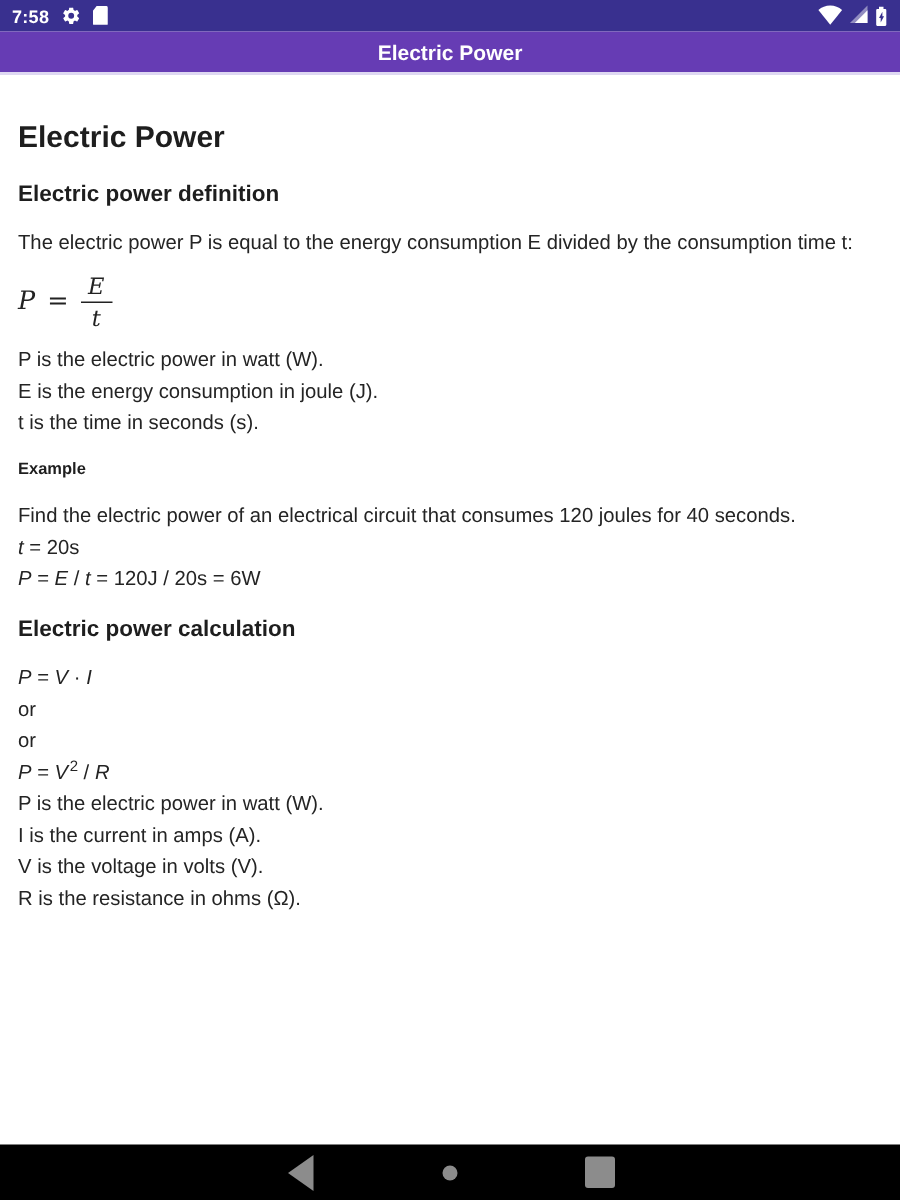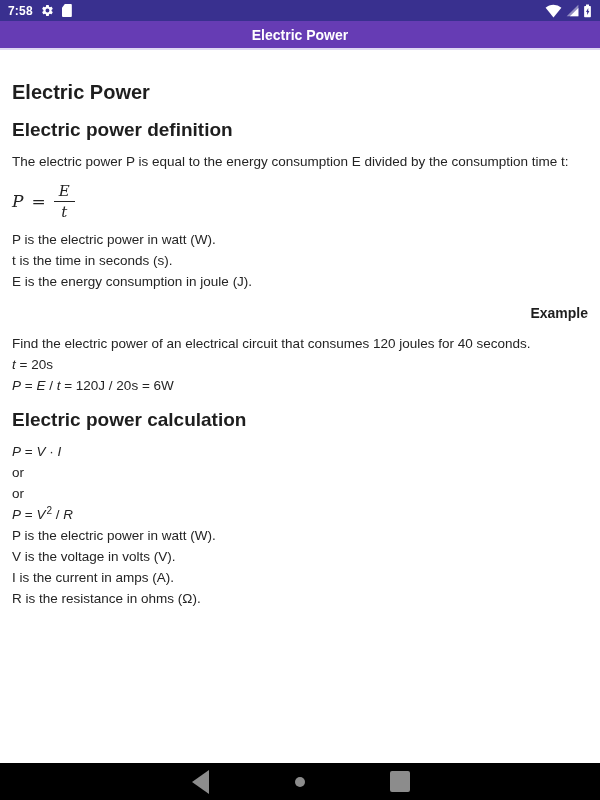--- a/index.html
+++ b/index.html
@@ -14,21 +14,21 @@
   }
 
   
   .status-bar {
     position: absolute; top: 0; left: 0; right: 0; height: 21px;
     background: var(--status-bar-bg, #39308F);
     display: flex; align-items: center; justify-content: space-between;
     padding: 0 8px;
     color: var(--status-icon, #fff);
   }
-  .sb-group { display: flex; align-items: center; }
+  .sb-group { display: flex; }
   .sb-left  { gap: 8px; }
   .sb-right { gap: 4px; }
   .sb-time { font-size: 12px; font-weight: bold; letter-spacing: .2px; }
   .sb-svg { display: block; }
   .card-shape {
     width: 10px; height: 13px; background: #fff;
     clip-path: polygon(30% 0, 100% 0, 100% 100%, 0 100%, 0 30%);
     border-radius: 1px;
   }
 
@@ -46,22 +46,22 @@
 
   
   .content {
     position: absolute; top: 52px; left: 0; right: 0; bottom: 37px;
     overflow: hidden;
     background: var(--content-bg, #fff);
     padding: 0 12px;
     color: var(--text, #242424);
   }
   h1 { font-size: 20px; line-height: 24px; margin: 28px 0 0; color: var(--heading-text, #1e1e1e); }
-  h2 { font-size: 19px; line-height: 18px; margin: 17px 0 15px; color: var(--heading-text, #1e1e1e); }
-  h3 { font-size: 14px; line-height: 16px; margin: 15px 0; color: var(--heading-text, #1e1e1e); text-align: right; }
+  h2 { font-size: 15px; line-height: 18px; margin: 17px 0 15px; color: var(--heading-text, #1e1e1e); }
+  h3 { font-size: 11px; line-height: 16px; margin: 15px 0; color: var(--heading-text, #1e1e1e); }
   p  { font-size: 13.5px; line-height: 16px; margin: 5px 0; }
   p span, p i { white-space: pre-wrap; }
   p i { font-style: italic; }
   sup { font-size: 10px; line-height: 0; vertical-align: super; margin-left: 1px; }
 
   
   .formula {
     margin: 13px 0; height: 36px;
     display: flex; align-items: center;
     font-family: "DejaVu Serif", serif;
@@ -139,37 +139,37 @@
     <div class="formula">
       <span class="f-var">P</span>
       <span class="f-eq">=</span>
       <span class="frac">
         <span class="num">E</span>
         <span class="den">t</span>
       </span>
     </div>
 
     <p>P is the electric power in watt (W).</p>
+    <p>E is the energy consumption in joule (J).</p>
     <p>t is the time in seconds (s).</p>
-    <p>E is the energy consumption in joule (J).</p>
 
     <h3>Example</h3>
     <p>Find the electric power of an electrical circuit that consumes 120 joules for 40 seconds.</p>
     <p class="eq"><i>t</i><span> = 20s</span></p>
     <p class="eq"><i>P</i><span> = </span><i>E</i><span> / </span><i>t</i><span> = 120J / 20s = 6W</span></p>
 
     <h2>Electric power calculation</h2>
     <p class="eq"><i>P</i><span> = </span><i>V</i><span> · </span><i>I</i></p>
     <p>or</p>
     <p>or</p>
     <p class="eq"><i>P</i><span> = </span><i>V</i><sup>2</sup><span> / </span><i>R</i></p>
 
     <p>P is the electric power in watt (W).</p>
+    <p>I is the current in amps (A).</p>
     <p>V is the voltage in volts (V).</p>
-    <p>I is the current in amps (A).</p>
     <p>R is the resistance in ohms (Ω).</p>
   </div>
 
   <div class="nav-bar">
     <div class="nav-btn">
       <span class="back-tri"></span>
     </div>
     <div class="nav-btn">
       <span class="home-dot"></span>
     </div>

